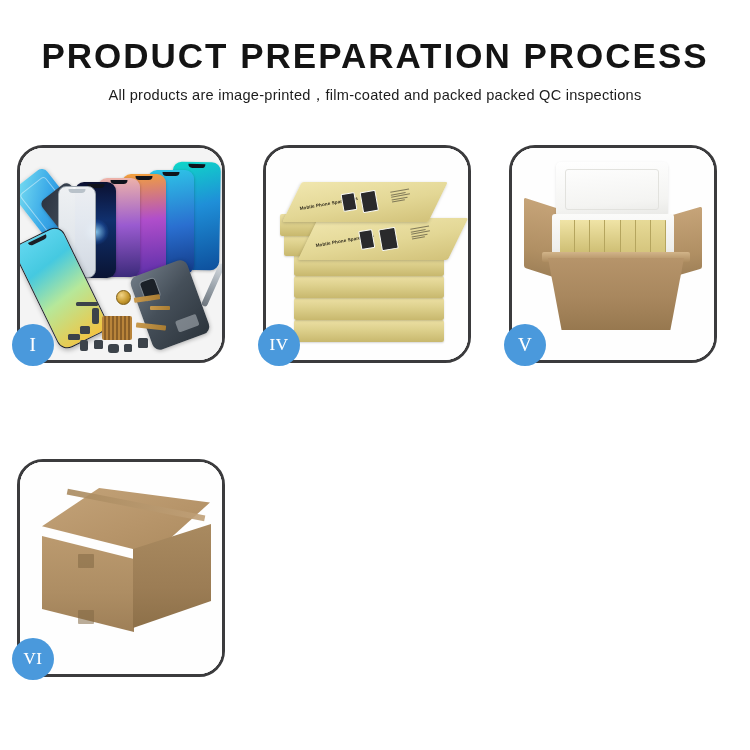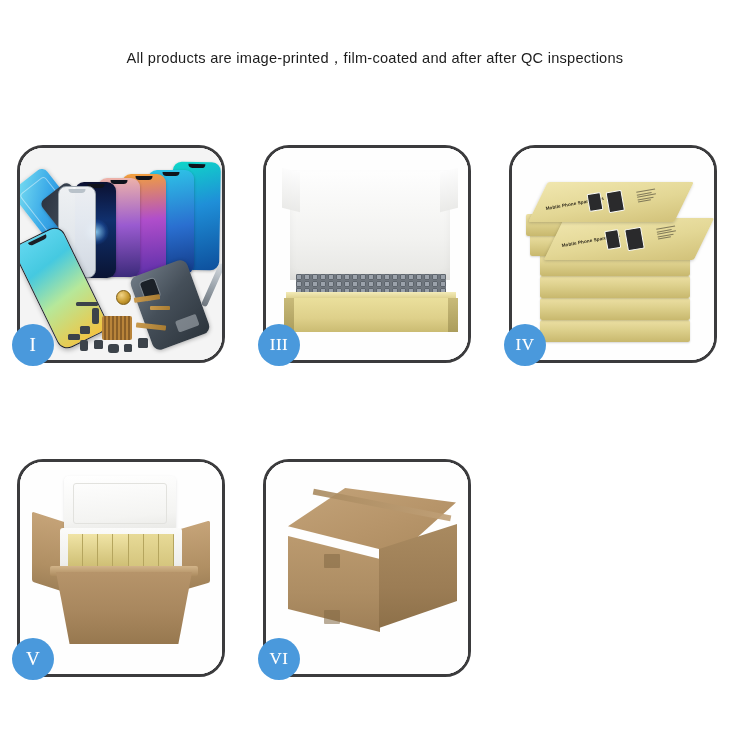--- a/index.html
+++ b/index.html
@@ -421,21 +421,22 @@
     background: rgba(130,104,68,.55);
     border-radius: 1px;
   }
 </style>
 </head>
 <body>
 
 <div class="page">
 
   <div class="header">
-    <div class="subtitle">All products are image-printed，film-coated and after after QC inspections</div>
+    <div class="title">PRODUCT PREPARATION PROCESS</div>
+    <div class="subtitle">All products are image-printed，film-coated and packed packed QC inspections</div>
   </div>
 
   <div class="grid">
 
     <div class="panel p1">
       <div class="panel-inner">
         <div class="scene">
           <div class="film"></div>
           <div class="film-2"></div>
 
@@ -478,31 +479,20 @@
           <div class="flex-cable" style="left:116px;top:176px;width:30px;height:5px;transform:rotate(6deg);"></div>
           <div class="flex-cable" style="left:130px;top:158px;width:20px;height:4px;"></div>
           <div class="part" style="left:118px;top:190px;width:10px;height:10px;"></div>
           <div class="part" style="left:48px;top:186px;width:12px;height:6px;"></div>
         </div>
       </div>
       <div class="badge">I</div>
     </div>
 
 
-    <div class="panel p3">
-      <div class="panel-inner">
-        <div class="scene">
-          <div class="foam-lid"></div>
-          <div class="box3-fill"></div>
-          <div class="box3-rim"></div>
-          <div class="box3-front"></div>
-        </div>
-      </div>
-      <div class="badge wide">III</div>
-    </div>
 
     <div class="panel p4">
       <div class="panel-inner">
         <div class="scene">
           <div class="stack">
             <div class="sbox" style="left:16px;top:148px;"></div>
             <div class="sbox" style="left:16px;top:126px;"></div>
             <div class="sbox" style="left:16px;top:104px;"></div>
             <div class="sbox" style="left:16px;top:82px;"></div>
             <div class="sbox" style="left:6px;top:62px;width:148px;"></div>

